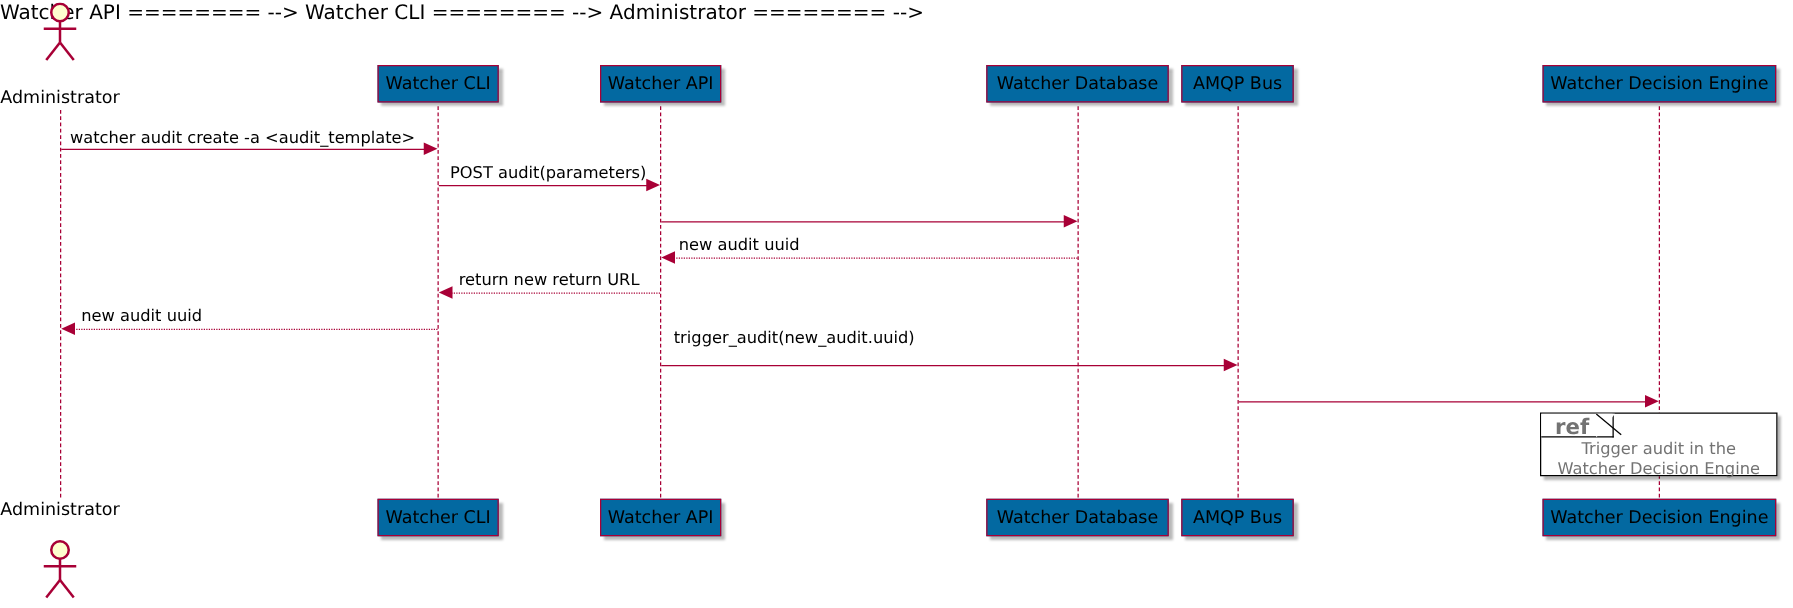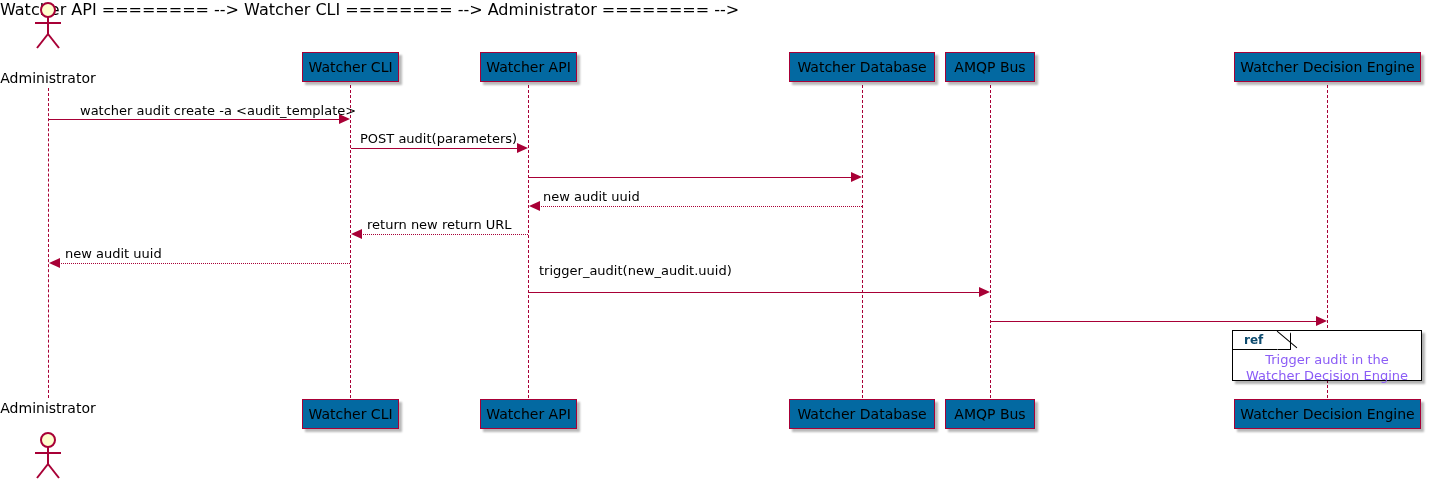--- a/index.html
+++ b/index.html
@@ -122,32 +122,32 @@
     width: 26px;
     height: 0;
     border-top: 1.5px solid #000000;
     transform: rotate(40deg);
     transform-origin: center;
   }
   .ref-label {
     position: absolute;
     left: 11px;
     top: 3px;
-    font-size: 12px;
+    font-size: 17px;
     font-weight: bold;
-    color: #0c4a6e;
+    color: #737373;
     line-height: 1;
   }
   .ref-body {
     position: absolute;
     left: 0;
     top: 21px;
     width: 100%;
     font-size: 13px;
-    color: #8b5cf6;
+    color: #737373;
     text-align: center;
     line-height: 16px;
   }
 </style>
 </head>
 <body>
 
 <div id="diagram">
 
   
@@ -181,21 +181,21 @@
   <div class="pbox" style="left:945px; top:52px; width:90px; height:30px;">
     <span>AMQP Bus</span>
   </div>
   <div class="pbox" style="left:1234px; top:52px; width:187px; height:30px;">
     <span>Watcher Decision Engine</span>
   </div>
 
   
   <div class="msg-line" style="left:49px; top:119px; width:291px;"></div>
   <div class="arrowhead right" style="left:339px; top:114px;"></div>
-  <div class="msg-label" style="left:80px; top:104px;">watcher audit create -a &lt;audit_template&gt;</div>
+  <div class="msg-label" style="left:56px; top:104px;">watcher audit create -a &lt;audit_template&gt;</div>
 
   
   <div class="msg-line" style="left:351px; top:148px; width:167px;"></div>
   <div class="arrowhead right" style="left:517px; top:143px;"></div>
   <div class="msg-label" style="left:360px; top:132px;">POST audit(parameters)</div>
 
   
   <div class="msg-line" style="left:529px; top:177px; width:323px;"></div>
   <div class="arrowhead right" style="left:851px; top:172px;"></div>
 

